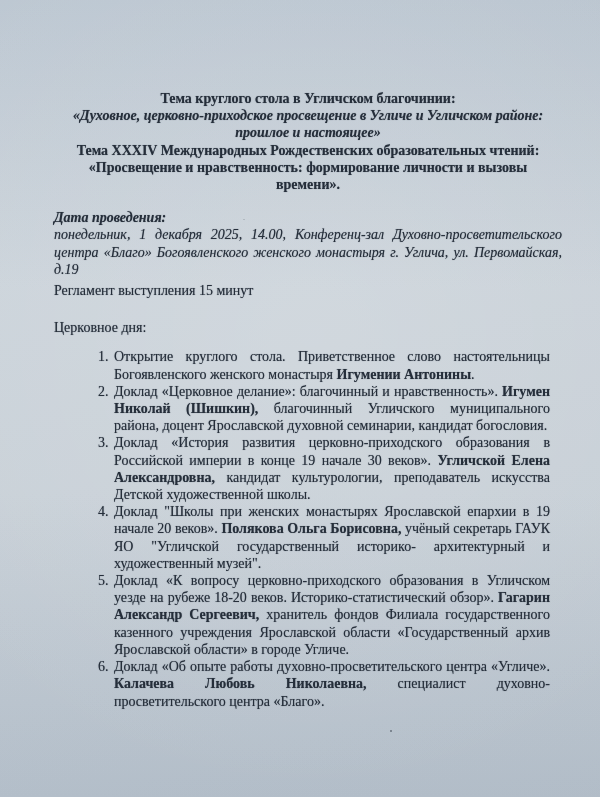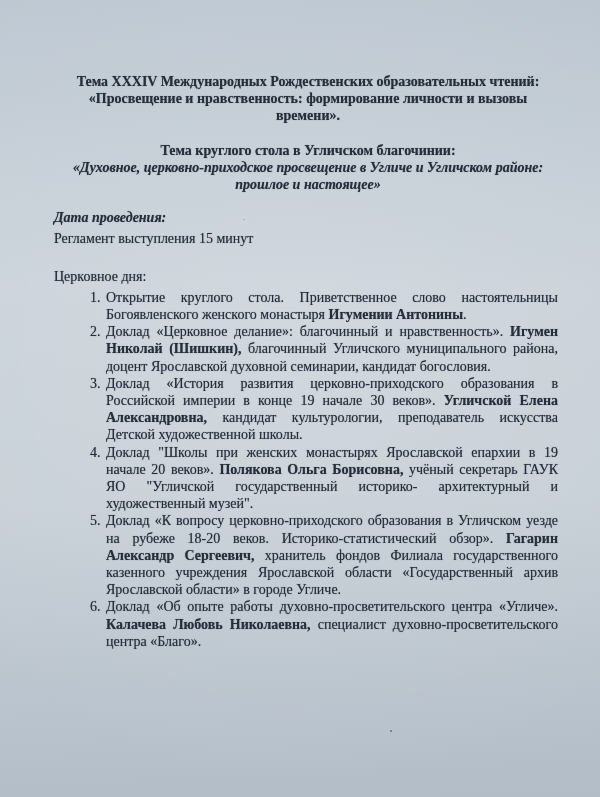--- a/index.html
+++ b/index.html
@@ -33,21 +33,21 @@
   .center{text-align:center;}
   .bold{font-weight:bold;}
   .italic{font-style:italic;}
   .justify{text-align:justify;text-justify:inter-word;}
   .block{margin:0;}
   .roundtable{margin-top:17px;}
   .date-block{margin-top:16px;}
   .regulation{margin-top:4px;}
   .agenda-head{margin-top:20px;}
   ol.agenda{
-    margin:4px;
+    margin:12px;
     padding:0 0 0 46px;
   }
   ol.agenda li{
     text-align:justify;
     text-justify:inter-word;
     padding-left:2px;
   }
   .speaker{font-weight:bold;}
   .speck{
     position:absolute;border-radius:50%;
@@ -55,36 +55,37 @@
   }
   .speck-1{width:2px;height:2px;left:390px;top:730px;}
   .speck-2{width:2px;height:1px;left:243px;top:219px;opacity:.4;}
 </style>
 </head>
 <body>
 
 <div class="photo">
   <div class="doc">
 
-    <div class="block center bold">
-      <div>Тема XXXIV Международных Рождественских образовательных чтений:</div>
-      <div>«Просвещение и нравственность: формирование личности и вызовы</div>
-      <div>времени».</div>
-    </div>
-
     <div class="block roundtable">
       <div class="center bold">Тема круглого стола в Угличском благочинии:</div>
       <div class="center bold italic">
         <div>«Духовное, церковно-приходское просвещение в Угличе и Угличском районе:</div>
         <div>прошлое и настоящее»</div>
       </div>
     </div>
 
+    <div class="block center bold">
+      <div>Тема XXXIV Международных Рождественских образовательных чтений:</div>
+      <div>«Просвещение и нравственность: формирование личности и вызовы</div>
+      <div>времени».</div>
+    </div>
+
     <div class="block date-block">
       <div class="bold italic">Дата проведения:</div>
+      <div class="italic justify">понедельник, 1 декабря 2025, 14.00, Конференц-зал Духовно-просветительского центра «Благо» Богоявленского женского монастыря г. Углича, ул. Первомайская, д.19</div>
     </div>
 
     <div class="block regulation">Регламент выступления 15 минут</div>
 
     <div class="block agenda-head">Церковное дня:</div>
 
     <ol class="agenda">
       <li><span>Открытие круглого стола. Приветственное слово настоятельницы Богоявленского женского монастыря </span><span class="speaker">Игумении Антонины</span><span>.</span></li>
       <li><span>Доклад «Церковное делание»: благочинный и нравственность». </span><span class="speaker">Игумен Николай (Шишкин),</span><span> благочинный Угличского муниципального района, доцент Ярославской духовной семинарии, кандидат богословия.</span></li>
       <li><span>Доклад «История развития церковно-приходского образования в Российской империи в конце 19 начале 30 веков». </span><span class="speaker">Угличской Елена Александровна,</span><span> кандидат культурологии, преподаватель искусства Детской художественной школы.</span></li>

